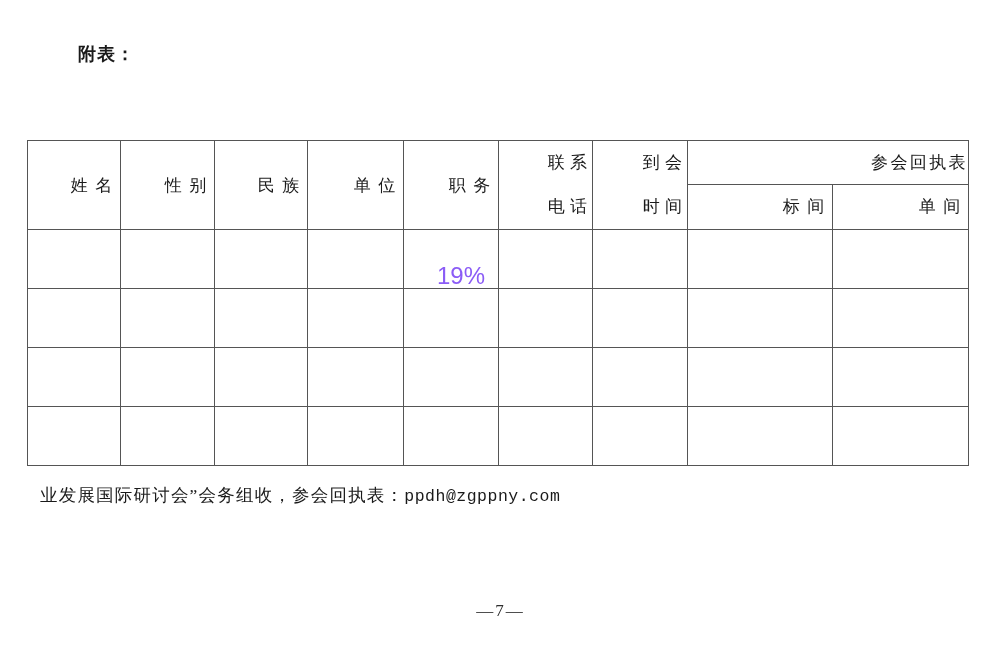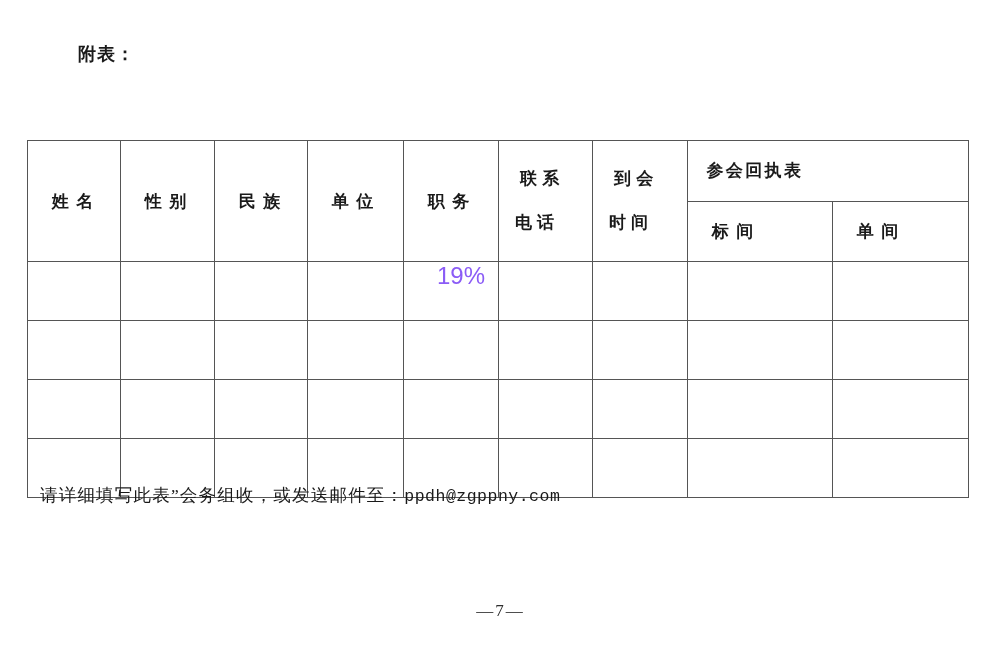--- a/index.html
+++ b/index.html
@@ -27,23 +27,23 @@
     white-space: pre;
   }
 
   table.form-table {
     position: absolute; left: 27px; top: 140px;
     border-collapse: collapse; table-layout: fixed;
     width: 941px;
   }
   .form-table th, .form-table td {
     border: 1px solid #555555;
-    padding: 16px;
-    font-weight: bold;
-    text-align: left; vertical-align: middle;
+    padding: 0;
+    font-weight: normal;
+    text-align: right; vertical-align: middle;
     font-size: 17px;
   }
   tr.header-row-1 { height: 41px; }
   tr.header-row-2 { height: 42px; }
   tr.data-row     { height: 59px; }
 
   .two-char  { letter-spacing: 0.45em; text-indent: 0.45em; }
   .two-line  { white-space: pre-line; line-height: 44px; letter-spacing: 0.3em; text-indent: 0.3em; }
   .group-hdr { letter-spacing: 0.14em; text-indent: 0.14em; }
 
@@ -150,18 +150,18 @@
           <td></td>
           <td></td>
           <td></td>
       </tr>
     </tbody>
   </table>
 
   <div class="zoom-indicator">19%</div>
 
   <div class="note">
-    <div class="note-line"><span>请详细填写此表”会务组收，或发送邮件至：</span><span class="note-email">ppdh@zgppny.com</span></div>
+    <div class="note-line"><span>业发展国际研讨会”会务组收，参会回执表：</span><span class="note-email">ppdh@zgppny.com</span></div>
   </div>
 
   <div class="page-number">—7—</div>
 
 </div>
 
 </body></html>

